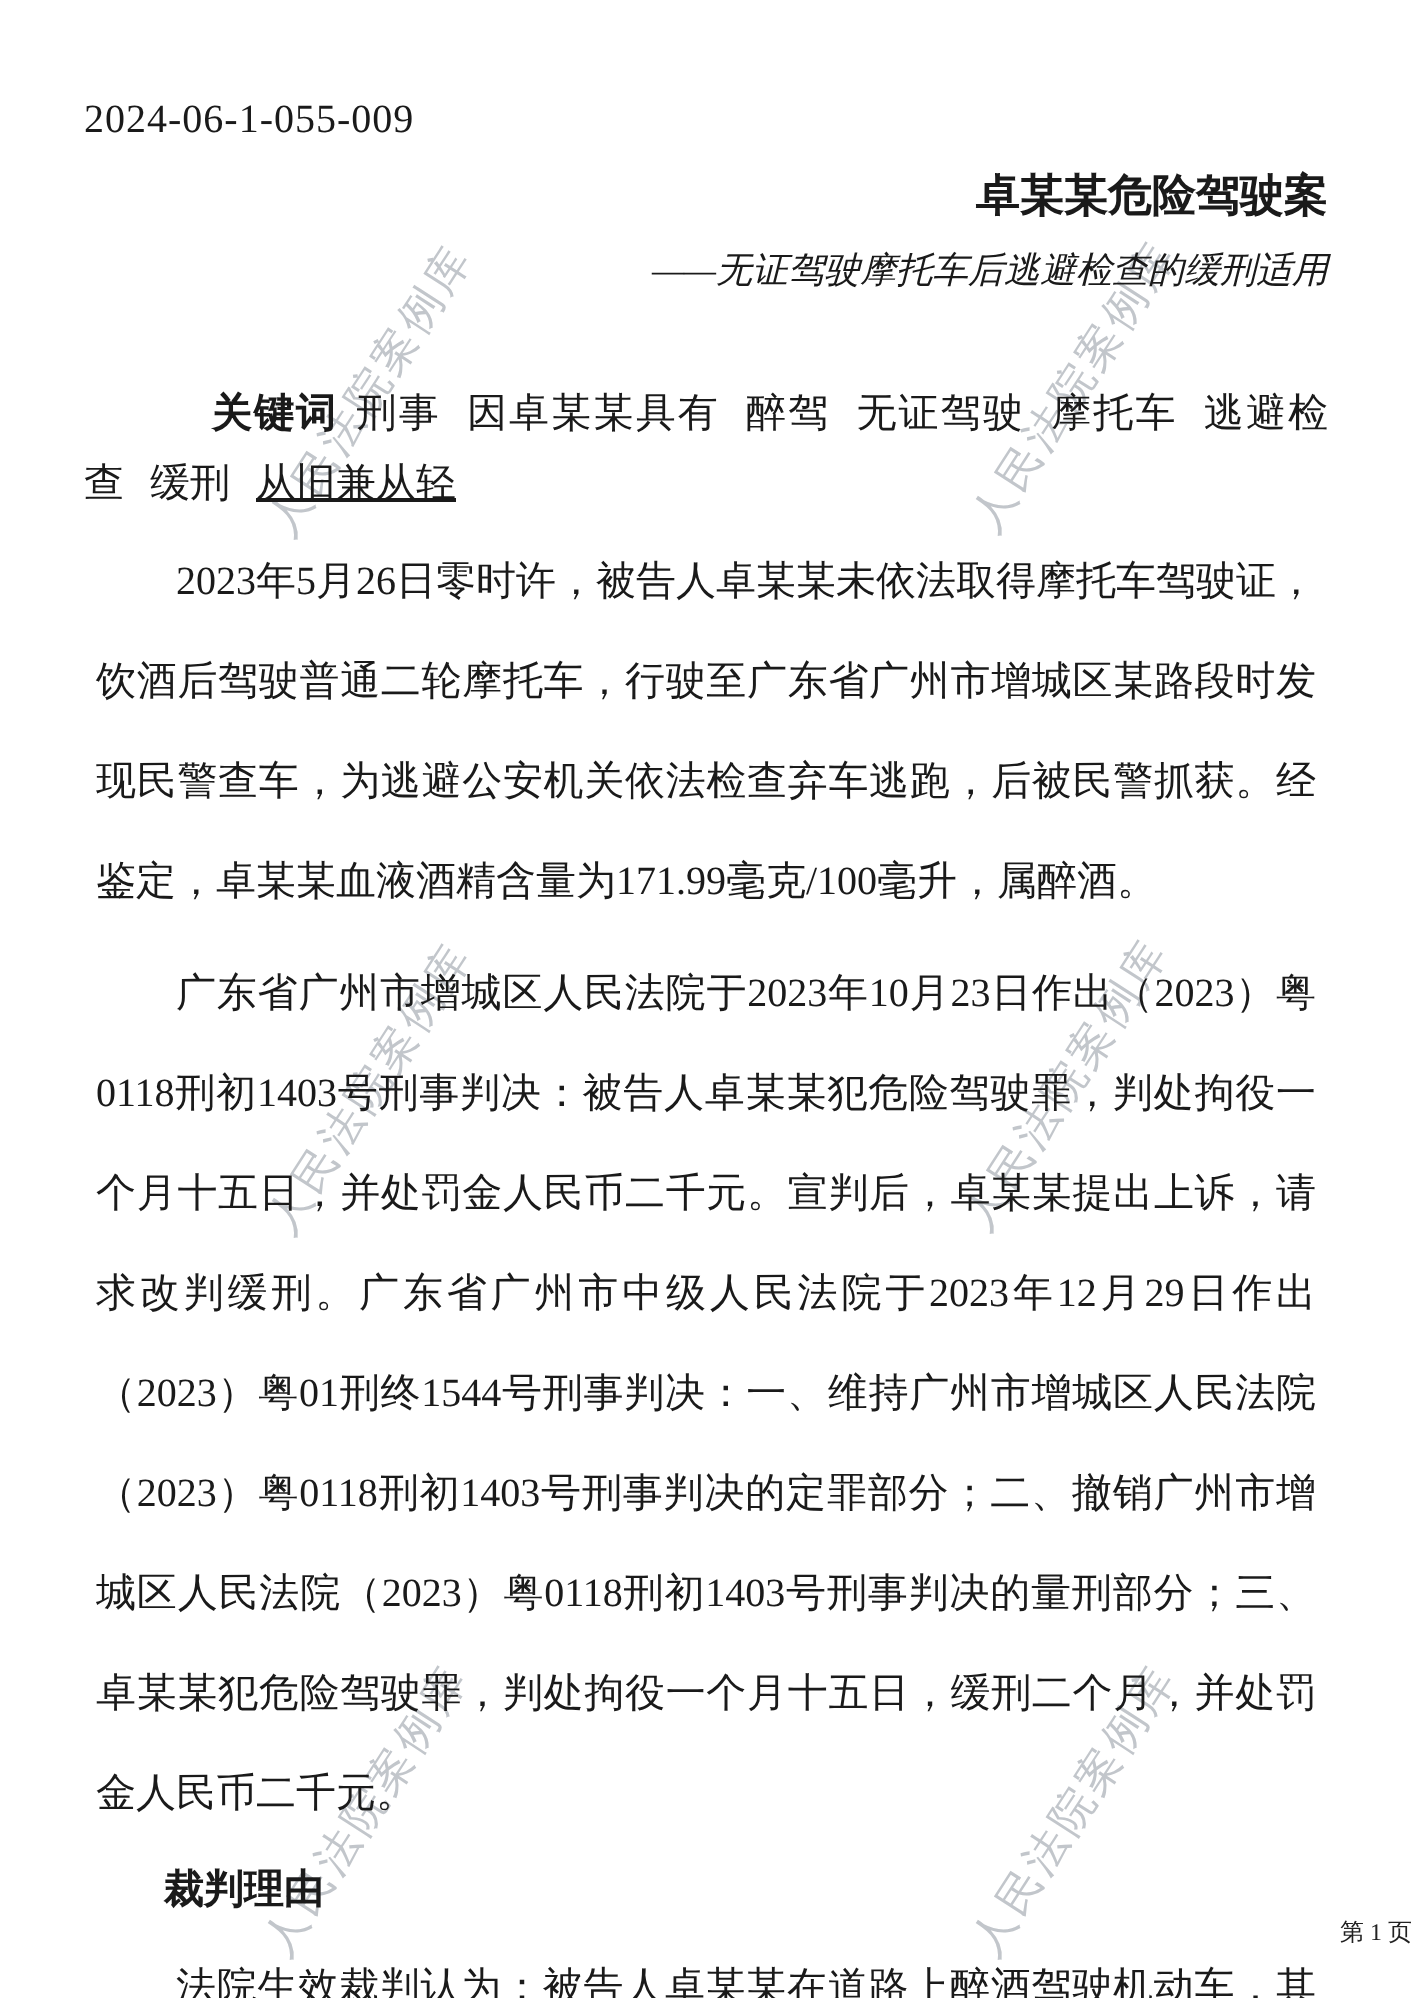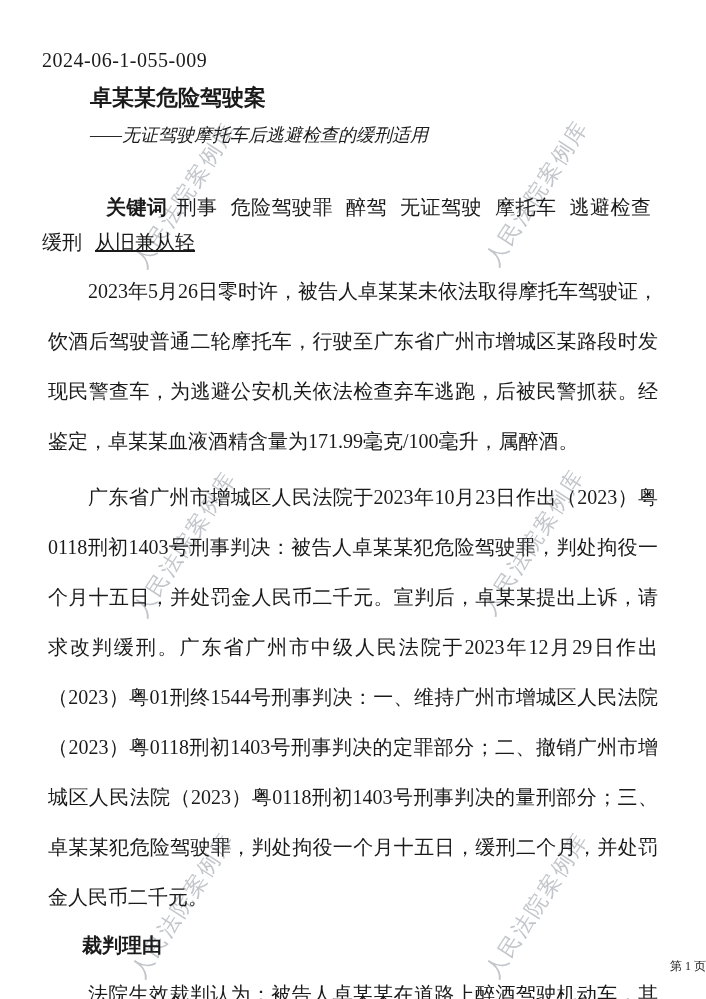--- a/index.html
+++ b/index.html
@@ -35,21 +35,21 @@
   
   .content {
     position: relative; z-index: 1;
     padding: 43px 42px 0 42px;
   }
   .case-number {
     font-size: 20px;
     line-height: 35px;
     letter-spacing: 0.5px;
   }
-  .title-block { text-align: left; padding-left: 48px; }
+  .title-block { text-align: right; padding-left: 48px; }
   .doc-title {
     font-size: 22px;
     font-weight: bold;
     line-height: 40px;
     font-family: "Liberation Serif", "DejaVu Serif", serif;
   }
   .doc-subtitle {
     font-size: 18px;
     font-style: italic;
     line-height: 35px;
@@ -109,21 +109,21 @@
 
   <div class="content">
 
     <div class="case-number">2024-06-1-055-009</div>
 
     <div class="title-block">
       <div class="doc-title">卓某某危险驾驶案</div>
       <div class="doc-subtitle">——无证驾驶摩托车后逃避检查的缓刑适用</div>
     </div>
 
-    <p class="keywords"><span class="kw-label">关键词</span><span class="kw">刑事</span><span class="kw">危险驾驶罪</span><span class="kw">醉驾</span><span class="kw">无证驾驶</span><span class="kw">摩托车</span><span class="kw">逃避检查</span><span class="kw">缓刑</span><span class="kw">从旧兼从轻</span></p>
+    <p class="keywords"><span class="kw-label">关键词</span><span class="kw">刑事</span><span class="kw">因卓某某具有</span><span class="kw">醉驾</span><span class="kw">无证驾驶</span><span class="kw">摩托车</span><span class="kw">逃避检查</span><span class="kw">缓刑</span><span class="kw">从旧兼从轻</span></p>
 
     <p class="para">2023年5月26日零时许，被告人卓某某未依法取得摩托车驾驶证，饮酒后驾驶普通二轮摩托车，行驶至广东省广州市增城区某路段时发现民警查车，为逃避公安机关依法检查弃车逃跑，后被民警抓获。经鉴定，卓某某血液酒精含量为171.99毫克/100毫升，属醉酒。</p>
     <p class="para">广东省广州市增城区人民法院于2023年10月23日作出（2023）粤0118刑初1403号刑事判决：被告人卓某某犯危险驾驶罪，判处拘役一个月十五日，并处罚金人民币二千元。宣判后，卓某某提出上诉，请求改判缓刑。广东省广州市中级人民法院于2023年12月29日作出（2023）粤01刑终1544号刑事判决：一、维持广州市增城区人民法院（2023）粤0118刑初1403号刑事判决的定罪部分；二、撤销广州市增城区人民法院（2023）粤0118刑初1403号刑事判决的量刑部分；三、卓某某犯危险驾驶罪，判处拘役一个月十五日，缓刑二个月，并处罚金人民币二千元。</p>
 
     <h2 class="section-heading">裁判理由</h2>
     <p class="para">法院生效裁判认为：被告人卓某某在道路上醉酒驾驶机动车，其行为构成危险驾驶罪。一审法院根据2013年施行的《最高人民法院、最高人民检察院、公安部关于办理醉酒驾驶机动车刑事案件适用法律若干问题的意见》规定，因卓某某具有“无驾驶资格驾驶机动车”和“逃避公安机关依法检查”两项从重处罚情节，判处其实刑并无不当。但在二审</p>
 
   </div>
 
   <div class="page-footer">第 1 页</div>

